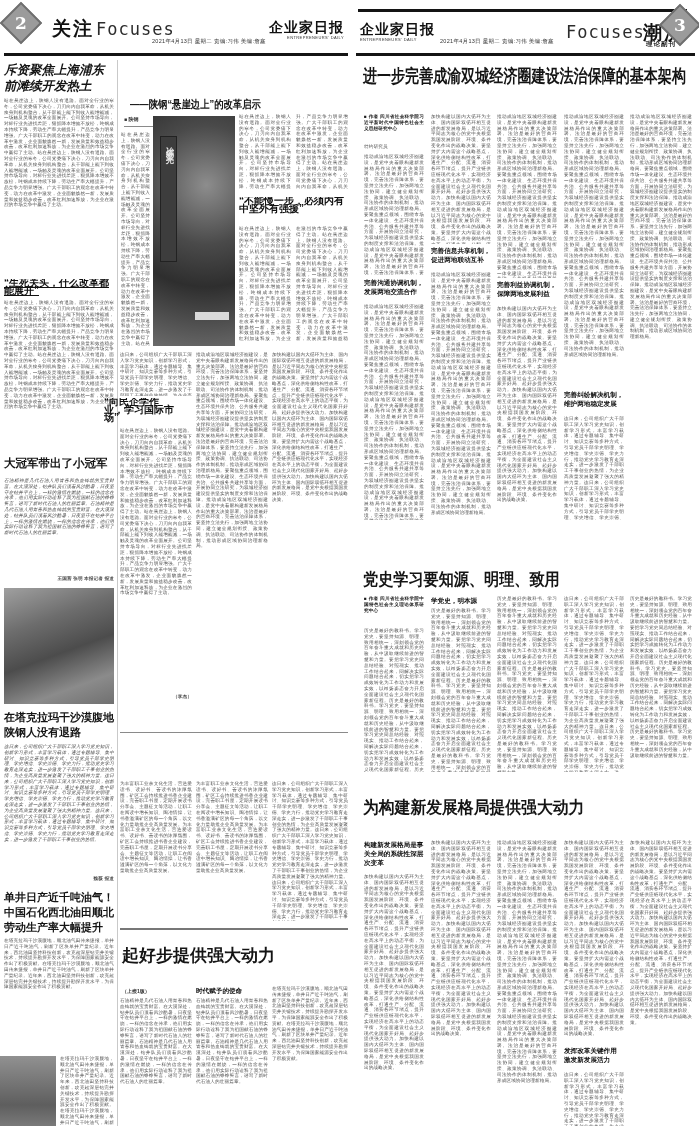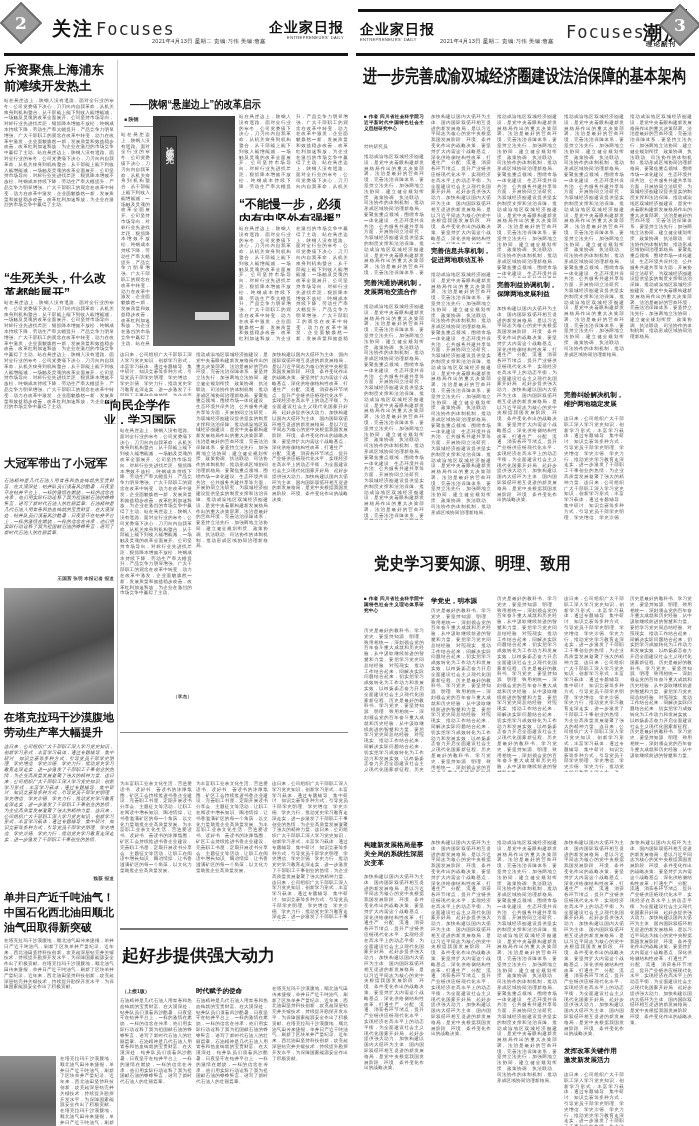--- a/index.html
+++ b/index.html
@@ -6,21 +6,21 @@
   #paper{position:relative;width:699px;height:1126px;background:#ffffff;overflow:hidden;
          font-family:"Liberation Sans",sans-serif;color:#222;}
   .pg{position:absolute;top:0;height:1126px;background:#fff;}
   .abs{position:absolute;}
   .rule{background:#141414;}
   .grule{background:#8a8a8a;}
   .vrule{background:#c9c9c9;width:1px;}
   .bt{font-size:4.6px;line-height:5.8px;color:#4d4d4d;text-align:justify;
       overflow:hidden;word-break:break-all;letter-spacing:.15px;}
   .bt-i{font-family:"Liberation Serif",serif;font-style:italic;color:#3f3f3f;}
-  .shead{font-weight:bold;font-size:12px;line-height:15px;color:#101010;
+  .shead{font-weight:bold;font-size:10px;line-height:8px;color:#101010;
          overflow:hidden;word-break:break-all;}
   .shead-sm{font-weight:bold;font-size:6.6px;line-height:9px;color:#101010;
          overflow:hidden;word-break:break-all;}
   .hserif{font-family:"DejaVu Serif","Liberation Serif",serif;font-weight:bold;color:#141414;}
   .cond{display:inline-block;transform-origin:0 0;white-space:nowrap;}
   .byline{font-size:5px;line-height:6.5px;color:#333;overflow:hidden;word-break:break-all;}
   .sign{text-align:right;font-weight:bold;}
   .photo{overflow:hidden;}
   .diamond{width:26px;height:26px;background:#9b9b9b;border:2px solid #6f6f6f;
            transform:rotate(45deg);display:flex;align-items:center;justify-content:center;}
@@ -50,44 +50,44 @@
     <div class="abs seccn" style="left:52px;top:16px;">关注</div>
     <div class="abs secto" style="left:96px;top:19px;">Focuses</div>
     <div class="abs dateline" style="left:152px;top:38px;">2021年4月13日 星期二  责编:习伟  美编:詹鑫</div>
     <div class="abs" style="right:6px;top:20px;text-align:right;">
       <div class="masthead-cn">企业家日报</div>
       <div class="masthead-en">ENTREPRENEURS' DAILY</div>
     </div>
     <div class="abs rule" style="left:4px;right:2px;top:53px;height:3px;"></div>
     <div class="abs vrule" style="left:117px;top:60px;height:1066px;"></div>
 
-    <div class="abs hserif" style="left:4px;top:62px;width:110px;font-size:12.5px;line-height:16px;">
+    <div class="abs hserif" style="left:4px;top:62px;width:110px;font-size:12.5px;line-height:16px;font-style:italic;">
       <div>斥资聚焦上海浦东</div>
       <div>前滩续开发热土</div>
     </div>
     <div class="abs bt" style="left:4px;top:98px;width:110px;height:168px;">站在悬崖边上，陕钢人没有退路。面对全行业的寒冬，公司党委痛下决心，刀刃向内自我革命，从机关瘦身到机构整合，从干部能上能下到收入能增能减，一场触及灵魂的改革全面展开。公司坚持市场导向，对标行业先进找差距，狠抓降本增效不放松，吨钢成本持续下降，劳动生产率大幅提升，产品竞争力明显增强。广大干部职工的观念在改革中转变，动力在改革中激发，企业面貌焕然一新，发展质量和效益稳步改善，改革红利加速释放，为企业在激烈的市场竞争中赢得了主动。站在悬崖边上，陕钢人没有退路。面对全行业的寒冬，公司党委痛下决心，刀刃向内自我革命，从机关瘦身到机构整合，从干部能上能下到收入能增能减，一场触及灵魂的改革全面展开。公司坚持市场导向，对标行业先进找差距，狠抓降本增效不放松，吨钢成本持续下降，劳动生产率大幅提升，产品竞争力明显增强。广大干部职工的观念在改革中转变，动力在改革中激发，企业面貌焕然一新，发展质量和效益稳步改善，改革红利加速释放，为企业在激烈的市场竞争中赢得了主动。</div>
-    <div class="abs shead" style="left:4px;top:271px;width:110px;height:24px;">“生死关头，什么改革都能展开”</div>
+    <div class="abs shead" style="left:4px;top:279px;width:110px;height:24px;text-decoration:underline;">“生死关头，什么改革都能展开”</div>
     <div class="abs bt" style="left:4px;top:300px;width:110px;height:152px;">站在悬崖边上，陕钢人没有退路。面对全行业的寒冬，公司党委痛下决心，刀刃向内自我革命，从机关瘦身到机构整合，从干部能上能下到收入能增能减，一场触及灵魂的改革全面展开。公司坚持市场导向，对标行业先进找差距，狠抓降本增效不放松，吨钢成本持续下降，劳动生产率大幅提升，产品竞争力明显增强。广大干部职工的观念在改革中转变，动力在改革中激发，企业面貌焕然一新，发展质量和效益稳步改善，改革红利加速释放，为企业在激烈的市场竞争中赢得了主动。站在悬崖边上，陕钢人没有退路。面对全行业的寒冬，公司党委痛下决心，刀刃向内自我革命，从机关瘦身到机构整合，从干部能上能下到收入能增能减，一场触及灵魂的改革全面展开。公司坚持市场导向，对标行业先进找差距，狠抓降本增效不放松，吨钢成本持续下降，劳动生产率大幅提升，产品竞争力明显增强。广大干部职工的观念在改革中转变，动力在改革中激发，企业面貌焕然一新，发展质量和效益稳步改善，改革红利加速释放，为企业在激烈的市场竞争中赢得了主动。</div>
 
     <div class="abs hserif" style="left:4px;top:456px;width:110px;font-size:11.5px;">大冠军带出了小冠军</div>
     <div class="abs bt bt-i" style="left:4px;top:478px;width:110px;height:96px;">石油精神是几代石油人用青春和热血铸就的宝贵财富。在大漠深处，钻井队员们顶着风沙酷暑，日夜坚守在钻井平台上，一样的激情在燃烧，一样的信念在传承，他们用实际行动诠释了我为祖国献石油的铮铮誓言，谱写了新时代石油人的壮丽篇章。石油精神是几代石油人用青春和热血铸就的宝贵财富。在大漠深处，钻井队员们顶着风沙酷暑，日夜坚守在钻井平台上，一样的激情在燃烧，一样的信念在传承，他们用实际行动诠释了我为祖国献石油的铮铮誓言，谱写了新时代石油人的壮丽篇章。</div>
     <div class="abs bt sign" style="left:4px;top:576px;width:110px;height:8px;">王国营 张明 本报记者 报道</div>
     <div class="abs photo" style="left:4px;top:588px;width:110px;height:116px;background:linear-gradient(160deg,#a0a0a0 0%,#6d6d6d 30%,#4c4c4c 55%,#8b8b8b 80%,#707070 100%);"></div>
 
     <div class="abs hserif" style="left:4px;top:710px;width:110px;font-size:11px;line-height:15px;">
       <div>在塔克拉玛干沙漠腹地</div>
-      <div>劳动生产率大幅提升</div>
+      <div>陕钢人没有退路</div>
     </div>
     <div class="abs bt bt-i" style="left:4px;top:744px;width:110px;height:130px;">连日来，公司组织广大干部职工深入学习党史知识，创新学习形式，丰富学习载体，通过专题辅导、集中研讨、知识竞赛等多种方式，引导党员干部学史明理、学史增信、学史崇德、学史力行，推动党史学习教育走深走实，进一步激发了干部职工干事创业的热情，为企业高质量发展凝聚了强大的精神力量。连日来，公司组织广大干部职工深入学习党史知识，创新学习形式，丰富学习载体，通过专题辅导、集中研讨、知识竞赛等多种方式，引导党员干部学史明理、学史增信、学史崇德、学史力行，推动党史学习教育走深走实，进一步激发了干部职工干事创业的热情，为企业高质量发展凝聚了强大的精神力量。连日来，公司组织广大干部职工深入学习党史知识，创新学习形式，丰富学习载体，通过专题辅导、集中研讨、知识竞赛等多种方式，引导党员干部学史明理、学史增信、学史崇德、学史力行，推动党史学习教育走深走实，进一步激发了干部职工干事创业的热情。</div>
     <div class="abs bt sign" style="left:4px;top:876px;width:110px;height:8px;">魏薇 报道</div>
 
     <div class="abs hserif" style="left:4px;top:890px;width:112px;font-size:11px;line-height:15px;">
       <div>单井日产近千吨油气！</div>
       <div>中国石化西北油田顺北</div>
-      <div>油气田取得新突破</div>
+      <div>劳动生产率大幅提升</div>
     </div>
     <div class="abs bt" style="left:4px;top:938px;width:110px;height:114px;">在塔克拉玛干沙漠腹地，顺北油气田传来捷报，单井日产近千吨油气，刷新了区块单井产量纪录。近年来，西北油田坚持科技创新，攻克超深层钻完井关键技术，持续提升勘探开发水平，为保障国家能源安全作出了积极贡献。在塔克拉玛干沙漠腹地，顺北油气田传来捷报，单井日产近千吨油气，刷新了区块单井产量纪录。近年来，西北油田坚持科技创新，攻克超深层钻完井关键技术，持续提升勘探开发水平，为保障国家能源安全作出了积极贡献。</div>
     <div class="abs photo" style="left:0;top:1056px;width:56px;height:70px;background:linear-gradient(#919191,#5e5e5e 70%,#7a7a7a);"></div>
     <div class="abs bt" style="left:60px;top:1056px;width:54px;height:70px;">在塔克拉玛干沙漠腹地，顺北油气田传来捷报，单井日产近千吨油气，刷新了区块单井产量纪录。近年来，西北油田坚持科技创新，攻克超深层钻完井关键技术，持续提升勘探开发水平，为保障国家能源安全作出了积极贡献。在塔克拉玛干沙漠腹地，顺北油气田传来捷报，单井日产近千吨油气，刷新了区块单井产量纪录。近年来，西北油田坚持科技创新，攻克超深层钻完井关键技术，持续提升勘探开发水平，为保障国家能源安全作出了积极贡献。</div>
 
     <div class="abs" style="left:130px;top:94px;font-weight:bold;color:#141414;">
       <span class="cond" style="font-size:11px;transform:scaleX(0.85);">——陕钢“悬崖边上”的改革启示</span>
     </div>
     <div class="abs byline" style="left:124px;top:116px;width:60px;font-weight:bold;">■ 陕钢</div>
     <div class="abs grule" style="left:124px;top:126px;width:60px;height:1px;"></div>
@@ -155,31 +155,34 @@
     <div class="abs bt" style="left:147px;top:114px;width:60px;height:164px;">推动成渝地区双城经济圈建设，是党中央着眼构建新发展格局作出的重大决策部署。法治是最好的营商环境，完善法治保障体系，要坚持立法先行，加强两地立法协同，建立健全规划衔接、政策协调、执法联动、司法协作的体制机制，推动形成区域协同治理新格局。要聚焦重点领域，围绕市场一体化建设、生态环境共保共治、公共服务共建共享等方面，开展协同立法研究，为双城经济圈建设提供坚实的制度支撑和法治保障。推动成渝地区双城经济圈建设，是党中央着眼构建新发展格局作出的重大决策部署。法治是最好的营商环境，完善法治保障体系，要坚持立法先行，加强两地立法协同，建立健全规划衔接、政策协调、执法联动、司法协作的体制机制，推动形成区域协同治理新格局。要聚焦重点领域，围绕市场一体化建设、生态环境共保共治、公共服务共建共享等方面，开展协同立法研究，为双城经济圈建设提供坚实的制度支撑和法治保障。推动成渝地区双城经济圈建设，是党中央着眼构建新发展格局作出的重大决策部署。法治是最好的营商环境，完善法治保障体系，要坚持立法先行，加强两地立法协同，建立健全规划衔接、政策协调、执法联动、司法协作的体制机制，推动形成区域协同治理新格局。</div>
     <div class="abs shead-sm" style="left:147px;top:280px;width:60px;height:22px;">完善利益协调机制，保障两地发展利益</div>
     <div class="abs bt" style="left:147px;top:306px;width:60px;height:214px;">加快构建以国内大循环为主体、国内国际双循环相互促进的新发展格局，是以习近平同志为核心的党中央根据我国发展阶段、环境、条件变化作出的战略决策。要坚持扩大内需这个战略基点，深化供给侧结构性改革，打通生产、分配、流通、消费各环节堵点，提升产业链供应链现代化水平，实现经济在高水平上的动态平衡，为全面建设社会主义现代化国家开好局、起好步提供强大动力。加快构建以国内大循环为主体、国内国际双循环相互促进的新发展格局，是以习近平同志为核心的党中央根据我国发展阶段、环境、条件变化作出的战略决策。要坚持扩大内需这个战略基点，深化供给侧结构性改革，打通生产、分配、流通、消费各环节堵点，提升产业链供应链现代化水平，实现经济在高水平上的动态平衡，为全面建设社会主义现代化国家开好局、起好步提供强大动力。加快构建以国内大循环为主体、国内国际双循环相互促进的新发展格局，是党中央根据我国发展阶段、环境、条件变化作出的战略决策。</div>
 
     <div class="abs bt" style="left:214px;top:114px;width:60px;height:274px;">推动成渝地区双城经济圈建设，是党中央着眼构建新发展格局作出的重大决策部署。法治是最好的营商环境，完善法治保障体系，要坚持立法先行，加强两地立法协同，建立健全规划衔接、政策协调、执法联动、司法协作的体制机制，推动形成区域协同治理新格局。要聚焦重点领域，围绕市场一体化建设、生态环境共保共治、公共服务共建共享等方面，开展协同立法研究，为双城经济圈建设提供坚实的制度支撑和法治保障。推动成渝地区双城经济圈建设，是党中央着眼构建新发展格局作出的重大决策部署。法治是最好的营商环境，完善法治保障体系，要坚持立法先行，加强两地立法协同，建立健全规划衔接、政策协调、执法联动、司法协作的体制机制，推动形成区域协同治理新格局。要聚焦重点领域，围绕市场一体化建设、生态环境共保共治、公共服务共建共享等方面，开展协同立法研究，为双城经济圈建设提供坚实的制度支撑和法治保障。推动成渝地区双城经济圈建设，是党中央着眼构建新发展格局作出的重大决策部署。法治是最好的营商环境，完善法治保障体系，要坚持立法先行，加强两地立法协同，建立健全规划衔接、政策协调、执法联动、司法协作的体制机制，推动形成区域协同治理新格局。</div>
     <div class="abs shead-sm" style="left:214px;top:390px;width:60px;height:22px;">完善纠纷解决机制，维护两地稳定发展</div>
     <div class="abs bt" style="left:214px;top:416px;width:60px;height:104px;">连日来，公司组织广大干部职工深入学习党史知识，创新学习形式，丰富学习载体，通过专题辅导、集中研讨、知识竞赛等多种方式，引导党员干部学史明理、学史增信、学史崇德、学史力行，推动党史学习教育走深走实，进一步激发了干部职工干事创业的热情，为企业高质量发展凝聚了强大的精神力量。连日来，公司组织广大干部职工深入学习党史知识，创新学习形式，丰富学习载体，通过专题辅导、集中研讨、知识竞赛等多种方式，引导党员干部学史明理、学史增信、学史崇德、学史力行，推动党史学习教育走深走实，进一步激发了干部职工干事创业的热情，为企业高质量发展凝聚了强大的精神力量。连日来，公司组织广大干部职工深入学习党史知识，创新学习形式，丰富学习载体，通过专题辅导、集中研讨、知识竞赛等多种方式，引导党员干部学史明理、学史增信、学史崇德、学史力行，推动党史学习教育走深走实，进一步激发了干部职工干事创业的热情。</div>
 
     <div class="abs bt" style="left:280px;top:114px;width:62px;height:406px;">推动成渝地区双城经济圈建设，是党中央着眼构建新发展格局作出的重大决策部署。法治是最好的营商环境，完善法治保障体系，要坚持立法先行，加强两地立法协同，建立健全规划衔接、政策协调、执法联动、司法协作的体制机制，推动形成区域协同治理新格局。要聚焦重点领域，围绕市场一体化建设、生态环境共保共治、公共服务共建共享等方面，开展协同立法研究，为双城经济圈建设提供坚实的制度支撑和法治保障。推动成渝地区双城经济圈建设，是党中央着眼构建新发展格局作出的重大决策部署。法治是最好的营商环境，完善法治保障体系，要坚持立法先行，加强两地立法协同，建立健全规划衔接、政策协调、执法联动、司法协作的体制机制，推动形成区域协同治理新格局。要聚焦重点领域，围绕市场一体化建设、生态环境共保共治、公共服务共建共享等方面，开展协同立法研究，为双城经济圈建设提供坚实的制度支撑和法治保障。推动成渝地区双城经济圈建设，是党中央着眼构建新发展格局作出的重大决策部署。法治是最好的营商环境，完善法治保障体系，要坚持立法先行，加强两地立法协同，建立健全规划衔接、政策协调、执法联动、司法协作的体制机制，推动形成区域协同治理新格局。</div>
 
-    <div class="abs hserif" style="left:13px;top:552px;margin-left:11px;">
+    <div class="abs hserif" style="left:13px;top:568px;">
       <span class="cond" style="font-size:17px;transform:scaleX(0.89);">党史学习要知源、明理、致用</span>
     </div>
     <div class="abs bt" style="left:14px;top:596px;width:60px;height:28px;font-weight:bold;color:#1a1a1a;">■ 作者 四川省社会科学院中国特色社会主义理论体系研究中心</div>
     <div class="abs bt" style="left:14px;top:628px;width:60px;height:144px;">历史是最好的教科书。学习党史，要坚持知源、明理、致用相统一，深刻领会党的百年奋斗重大成就和历史经验，从中汲取继续前进的智慧和力量。要把学习党史同总结经验、对照现实、推动工作结合起来，同解决实际问题结合起来，切实把学习成效转化为工作动力和发展实效，以昂扬姿态奋力开启全面建设社会主义现代化国家新征程。历史是最好的教科书。学习党史，要坚持知源、明理、致用相统一，深刻领会党的百年奋斗重大成就和历史经验，从中汲取继续前进的智慧和力量。要把学习党史同总结经验、对照现实、推动工作结合起来，同解决实际问题结合起来，切实把学习成效转化为工作动力和发展实效，以昂扬姿态奋力开启全面建设社会主义现代化国家新征程。历史是最好的教科书。学习党史，要坚持知源、明理、致用相统一，深刻领会党的百年奋斗重大成就和历史经验，从中汲取继续前进的智慧和力量。</div>
     <div class="abs shead-sm" style="left:81px;top:596px;width:60px;height:10px;">学党史，明本源</div>
     <div class="abs bt" style="left:81px;top:608px;width:60px;height:164px;">历史是最好的教科书。学习党史，要坚持知源、明理、致用相统一，深刻领会党的百年奋斗重大成就和历史经验，从中汲取继续前进的智慧和力量。要把学习党史同总结经验、对照现实、推动工作结合起来，同解决实际问题结合起来，切实把学习成效转化为工作动力和发展实效，以昂扬姿态奋力开启全面建设社会主义现代化国家新征程。历史是最好的教科书。学习党史，要坚持知源、明理、致用相统一，深刻领会党的百年奋斗重大成就和历史经验，从中汲取继续前进的智慧和力量。要把学习党史同总结经验、对照现实、推动工作结合起来，同解决实际问题结合起来，切实把学习成效转化为工作动力和发展实效，以昂扬姿态奋力开启全面建设社会主义现代化国家新征程。历史是最好的教科书。学习党史，要坚持知源、明理、致用相统一，深刻领会党的百年奋斗重大成就和历史经验，从中汲取继续前进的智慧和力量。</div>
     <div class="abs bt" style="left:147px;top:596px;width:60px;height:176px;">历史是最好的教科书。学习党史，要坚持知源、明理、致用相统一，深刻领会党的百年奋斗重大成就和历史经验，从中汲取继续前进的智慧和力量。要把学习党史同总结经验、对照现实、推动工作结合起来，同解决实际问题结合起来，切实把学习成效转化为工作动力和发展实效，以昂扬姿态奋力开启全面建设社会主义现代化国家新征程。历史是最好的教科书。学习党史，要坚持知源、明理、致用相统一，深刻领会党的百年奋斗重大成就和历史经验，从中汲取继续前进的智慧和力量。要把学习党史同总结经验、对照现实、推动工作结合起来，同解决实际问题结合起来，切实把学习成效转化为工作动力和发展实效，以昂扬姿态奋力开启全面建设社会主义现代化国家新征程。历史是最好的教科书。学习党史，要坚持知源、明理、致用相统一，深刻领会党的百年奋斗重大成就和历史经验，从中汲取继续前进的智慧和力量。</div>
     <div class="abs bt" style="left:214px;top:596px;width:60px;height:176px;">连日来，公司组织广大干部职工深入学习党史知识，创新学习形式，丰富学习载体，通过专题辅导、集中研讨、知识竞赛等多种方式，引导党员干部学史明理、学史增信、学史崇德、学史力行，推动党史学习教育走深走实，进一步激发了干部职工干事创业的热情，为企业高质量发展凝聚了强大的精神力量。连日来，公司组织广大干部职工深入学习党史知识，创新学习形式，丰富学习载体，通过专题辅导、集中研讨、知识竞赛等多种方式，引导党员干部学史明理、学史增信、学史崇德、学史力行，推动党史学习教育走深走实，进一步激发了干部职工干事创业的热情，为企业高质量发展凝聚了强大的精神力量。连日来，公司组织广大干部职工深入学习党史知识，创新学习形式，丰富学习载体，通过专题辅导、集中研讨、知识竞赛等多种方式，引导党员干部学史明理、学史增信、学史崇德、学史力行，推动党史学习教育走深走实，进一步激发了干部职工干事创业的热情。</div>
     <div class="abs bt" style="left:280px;top:596px;width:62px;height:176px;">历史是最好的教科书。学习党史，要坚持知源、明理、致用相统一，深刻领会党的百年奋斗重大成就和历史经验，从中汲取继续前进的智慧和力量。要把学习党史同总结经验、对照现实、推动工作结合起来，同解决实际问题结合起来，切实把学习成效转化为工作动力和发展实效，以昂扬姿态奋力开启全面建设社会主义现代化国家新征程。历史是最好的教科书。学习党史，要坚持知源、明理、致用相统一，深刻领会党的百年奋斗重大成就和历史经验，从中汲取继续前进的智慧和力量。要把学习党史同总结经验、对照现实、推动工作结合起来，同解决实际问题结合起来，切实把学习成效转化为工作动力和发展实效，以昂扬姿态奋力开启全面建设社会主义现代化国家新征程。历史是最好的教科书。学习党史，要坚持知源、明理、致用相统一，深刻领会党的百年奋斗重大成就和历史经验，从中汲取继续前进的智慧和力量。</div>
 
+    <div class="abs hserif" style="left:13px;top:796px;">
+      <span class="cond" style="font-size:17px;transform:scaleX(0.93);">为构建新发展格局提供强大动力</span>
+    </div>
     <div class="abs shead-sm" style="left:14px;top:840px;width:60px;height:30px;">构建新发展格局是事关全局的系统性深层次变革</div>
     <div class="abs bt" style="left:14px;top:874px;width:60px;height:252px;">加快构建以国内大循环为主体、国内国际双循环相互促进的新发展格局，是以习近平同志为核心的党中央根据我国发展阶段、环境、条件变化作出的战略决策。要坚持扩大内需这个战略基点，深化供给侧结构性改革，打通生产、分配、流通、消费各环节堵点，提升产业链供应链现代化水平，实现经济在高水平上的动态平衡，为全面建设社会主义现代化国家开好局、起好步提供强大动力。加快构建以国内大循环为主体、国内国际双循环相互促进的新发展格局，是以习近平同志为核心的党中央根据我国发展阶段、环境、条件变化作出的战略决策。要坚持扩大内需这个战略基点，深化供给侧结构性改革，打通生产、分配、流通、消费各环节堵点，提升产业链供应链现代化水平，实现经济在高水平上的动态平衡，为全面建设社会主义现代化国家开好局、起好步提供强大动力。加快构建以国内大循环为主体、国内国际双循环相互促进的新发展格局，是党中央根据我国发展阶段、环境、条件变化作出的战略决策。</div>
     <div class="abs bt" style="left:81px;top:840px;width:60px;height:286px;">加快构建以国内大循环为主体、国内国际双循环相互促进的新发展格局，是以习近平同志为核心的党中央根据我国发展阶段、环境、条件变化作出的战略决策。要坚持扩大内需这个战略基点，深化供给侧结构性改革，打通生产、分配、流通、消费各环节堵点，提升产业链供应链现代化水平，实现经济在高水平上的动态平衡，为全面建设社会主义现代化国家开好局、起好步提供强大动力。加快构建以国内大循环为主体、国内国际双循环相互促进的新发展格局，是以习近平同志为核心的党中央根据我国发展阶段、环境、条件变化作出的战略决策。要坚持扩大内需这个战略基点，深化供给侧结构性改革，打通生产、分配、流通、消费各环节堵点，提升产业链供应链现代化水平，实现经济在高水平上的动态平衡，为全面建设社会主义现代化国家开好局、起好步提供强大动力。加快构建以国内大循环为主体、国内国际双循环相互促进的新发展格局，是党中央根据我国发展阶段、环境、条件变化作出的战略决策。</div>
     <div class="abs bt" style="left:147px;top:840px;width:60px;height:286px;">推动成渝地区双城经济圈建设，是党中央着眼构建新发展格局作出的重大决策部署。法治是最好的营商环境，完善法治保障体系，要坚持立法先行，加强两地立法协同，建立健全规划衔接、政策协调、执法联动、司法协作的体制机制，推动形成区域协同治理新格局。要聚焦重点领域，围绕市场一体化建设、生态环境共保共治、公共服务共建共享等方面，开展协同立法研究，为双城经济圈建设提供坚实的制度支撑和法治保障。推动成渝地区双城经济圈建设，是党中央着眼构建新发展格局作出的重大决策部署。法治是最好的营商环境，完善法治保障体系，要坚持立法先行，加强两地立法协同，建立健全规划衔接、政策协调、执法联动、司法协作的体制机制，推动形成区域协同治理新格局。要聚焦重点领域，围绕市场一体化建设、生态环境共保共治、公共服务共建共享等方面，开展协同立法研究，为双城经济圈建设提供坚实的制度支撑和法治保障。推动成渝地区双城经济圈建设，是党中央着眼构建新发展格局作出的重大决策部署。法治是最好的营商环境，完善法治保障体系，要坚持立法先行，加强两地立法协同，建立健全规划衔接、政策协调、执法联动、司法协作的体制机制，推动形成区域协同治理新格局。</div>
     <div class="abs bt" style="left:214px;top:840px;width:60px;height:204px;">加快构建以国内大循环为主体、国内国际双循环相互促进的新发展格局，是以习近平同志为核心的党中央根据我国发展阶段、环境、条件变化作出的战略决策。要坚持扩大内需这个战略基点，深化供给侧结构性改革，打通生产、分配、流通、消费各环节堵点，提升产业链供应链现代化水平，实现经济在高水平上的动态平衡，为全面建设社会主义现代化国家开好局、起好步提供强大动力。加快构建以国内大循环为主体、国内国际双循环相互促进的新发展格局，是以习近平同志为核心的党中央根据我国发展阶段、环境、条件变化作出的战略决策。要坚持扩大内需这个战略基点，深化供给侧结构性改革，打通生产、分配、流通、消费各环节堵点，提升产业链供应链现代化水平，实现经济在高水平上的动态平衡，为全面建设社会主义现代化国家开好局、起好步提供强大动力。加快构建以国内大循环为主体、国内国际双循环相互促进的新发展格局，是党中央根据我国发展阶段、环境、条件变化作出的战略决策。</div>
     <div class="abs shead-sm" style="left:214px;top:1046px;width:60px;height:22px;">发挥改革关键作用 激发新发展活力</div>
     <div class="abs bt" style="left:214px;top:1072px;width:60px;height:54px;">连日来，公司组织广大干部职工深入学习党史知识，创新学习形式，丰富学习载体，通过专题辅导、集中研讨、知识竞赛等多种方式，引导党员干部学史明理、学史增信、学史崇德、学史力行，推动党史学习教育走深走实，进一步激发了干部职工干事创业的热情，为企业高质量发展凝聚了强大的精神力量。连日来，公司组织广大干部职工深入学习党史知识，创新学习形式，丰富学习载体，通过专题辅导、集中研讨、知识竞赛等多种方式，引导党员干部学史明理、学史增信、学史崇德、学史力行，推动党史学习教育走深走实，进一步激发了干部职工干事创业的热情，为企业高质量发展凝聚了强大的精神力量。连日来，公司组织广大干部职工深入学习党史知识，创新学习形式，丰富学习载体，通过专题辅导、集中研讨、知识竞赛等多种方式，引导党员干部学史明理、学史增信、学史崇德、学史力行，推动党史学习教育走深走实，进一步激发了干部职工干事创业的热情。</div>
     <div class="abs bt" style="left:280px;top:840px;width:62px;height:286px;">加快构建以国内大循环为主体、国内国际双循环相互促进的新发展格局，是以习近平同志为核心的党中央根据我国发展阶段、环境、条件变化作出的战略决策。要坚持扩大内需这个战略基点，深化供给侧结构性改革，打通生产、分配、流通、消费各环节堵点，提升产业链供应链现代化水平，实现经济在高水平上的动态平衡，为全面建设社会主义现代化国家开好局、起好步提供强大动力。加快构建以国内大循环为主体、国内国际双循环相互促进的新发展格局，是以习近平同志为核心的党中央根据我国发展阶段、环境、条件变化作出的战略决策。要坚持扩大内需这个战略基点，深化供给侧结构性改革，打通生产、分配、流通、消费各环节堵点，提升产业链供应链现代化水平，实现经济在高水平上的动态平衡，为全面建设社会主义现代化国家开好局、起好步提供强大动力。加快构建以国内大循环为主体、国内国际双循环相互促进的新发展格局，是党中央根据我国发展阶段、环境、条件变化作出的战略决策。</div>
   </div>
 

